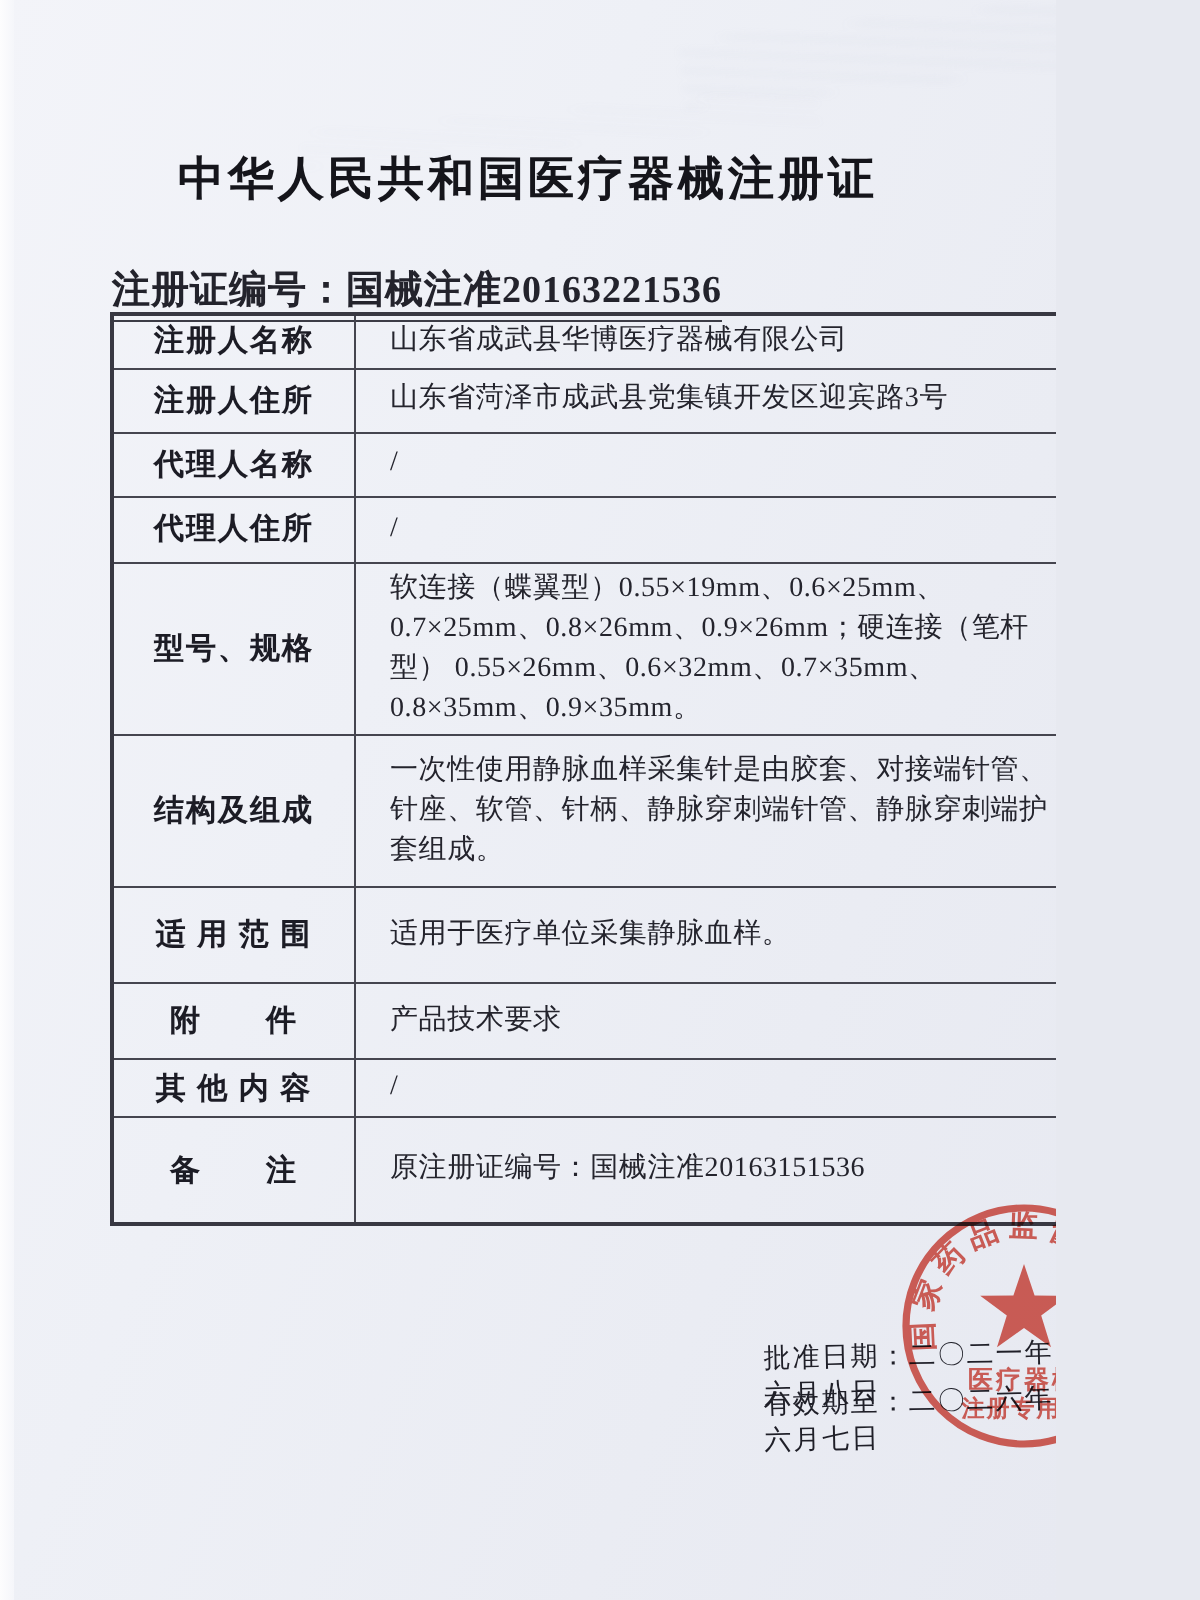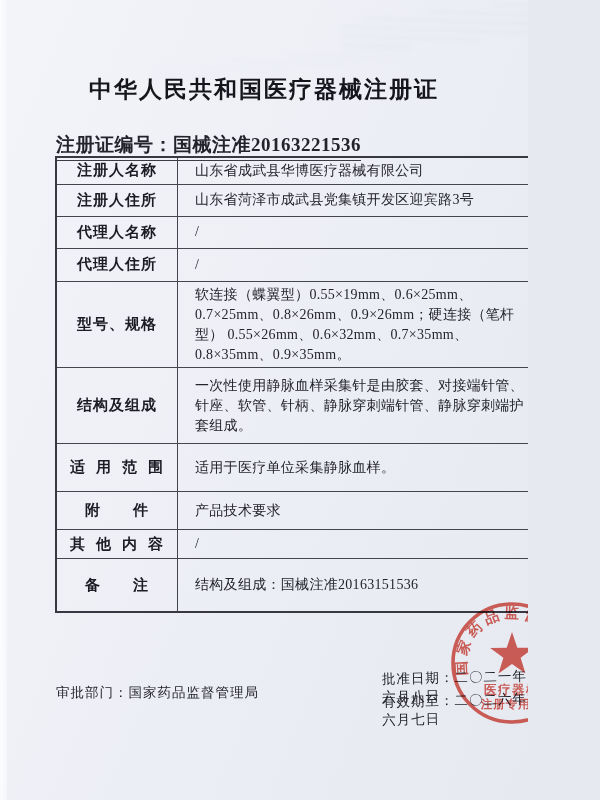--- a/index.html
+++ b/index.html
@@ -35,21 +35,21 @@
   table.cert{
     position:absolute;left:55px;top:156px;width:490px;
     border-collapse:collapse;border:2px solid #383842;
     table-layout:fixed;
   }
   table.cert td{
     border:1.5px solid #45454f;vertical-align:middle;overflow:hidden;
   }
   td.lbl{
     width:118px;text-align:center;font-weight:bold;
-    font-size:15px;letter-spacing:1px;color:#1c1c25;font-family:Liberation Mono, monospace;
+    font-size:15px;letter-spacing:1px;color:#1c1c25;
   }
   td.val{
     padding:3px 12px 3px 17px;font-size:14px;line-height:1.42;color:#24242d;
     letter-spacing:.3px;
   }
   .foot-line{position:absolute;font-size:13.5px;color:#1f1f28;letter-spacing:1px;}
   .dept{left:56px;top:684px;}
   .date1{left:382px;top:669px;transform:rotate(-1.2deg);}
   .date2{left:382px;top:692px;transform:rotate(-1.2deg);}
   .seal{
@@ -103,26 +103,25 @@
         <tr style="height: 38px; padding-left: 28px;">
       <td class="lbl">附　　件</td>
       <td class="val">产品技术要求</td>
     </tr>
         <tr style="height: 29px;">
       <td class="lbl">其 他 内 容</td>
       <td class="val">/</td>
     </tr>
         <tr style="height: 53px;">
       <td class="lbl">备　　注</td>
-      <td class="val">结构及组成：国械注准20163151536</td>
+      <td class="val">原注册证编号：国械注准20163151536</td>
     </tr>
       </tbody>
   </table>
 
-  <div class="foot-line dept">审批部门：国家药品监督管理局</div>
   <div class="foot-line date1">批准日期：二〇二一年六月八日</div>
   <div class="foot-line date2">有效期至：二〇二六年六月七日</div>
 
   <svg class="seal" viewBox="0 0 140 140" aria-hidden="true">
     <circle class="seal-stroke" cx="70" cy="70" r="59" fill="none" stroke="#d6473c" stroke-width="3.6"></circle>
     <defs>
       <path id="sealArc" d="M 26 84 A 46 46 0 1 1 114 84" fill="none"></path>
     </defs>
     <text class="seal-fill" font-size="14.5" letter-spacing="4.5" fill="#d6473c" text-anchor="start">
       <textPath href="#sealArc" startOffset="2">国家药品监督管理局</textPath>

